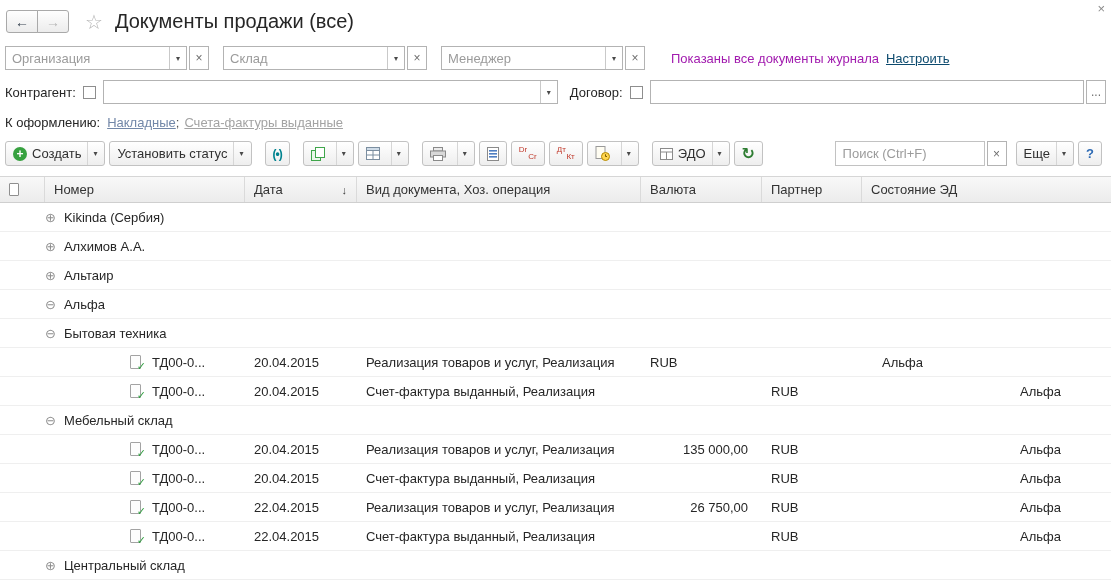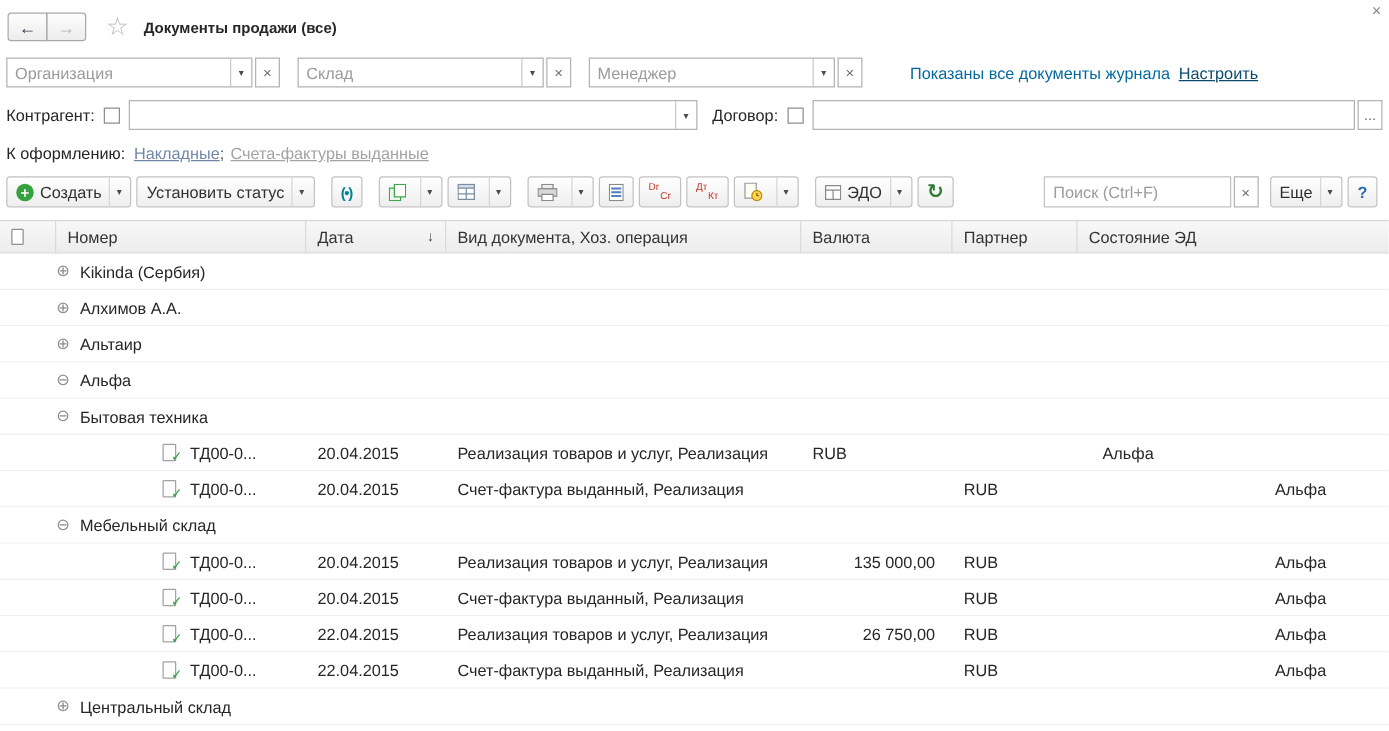--- a/index.html
+++ b/index.html
@@ -6,34 +6,34 @@
   html,body{width:1111px;height:585px}
   body{font-family:"Liberation Sans","DejaVu Sans",sans-serif;font-size:13px;color:#262626;background:#fff;overflow:hidden;position:relative}
 
   
   .titlebar{display:flex;align-items:center;padding:7px 8px 0 6px;height:36px}
   .navbtns{display:flex}
   .navbtn{width:32px;height:23px;border:1px solid #a9a9a9;background:linear-gradient(#fefefe,#ececec);display:flex;align-items:center;justify-content:center;font-size:14px;cursor:pointer}
   .navbtn.back{border-radius:3px 0 0 3px;color:#35414f;font-weight:bold}
   .navbtn.fwd{border-radius:0 3px 3px 0;margin-left:-1px;color:#b7b7b7;font-weight:bold}
   .star{color:#b5b5b5;font-size:20px;margin:0 12px 0 16px;cursor:pointer}
-  .page-title{font-size:12px;font-weight:bold;color:#262626}
+  .page-title{font-size:20px;font-weight:normal;color:#262626}
   .win-close{position:absolute;top:1px;right:6px;color:#8a8a8a;font-size:13px;cursor:pointer}
 
   
   .filters{padding:0 5px}
   .frow{display:flex;align-items:center;margin-top:10px;height:24px}
   .combo{display:flex;align-items:center;border:1px solid #b3b3b3;height:24px;background:#fff}
   .combo input{border:0;outline:0;flex:1;height:100%;padding:0 6px;font:inherit;color:#262626;min-width:0;background:transparent}
   .combo input::placeholder{color:#9b9b9b}
   .combo .dd{width:17px;align-self:stretch;border-left:1px solid #c9c9c9;display:flex;align-items:center;justify-content:center;color:#4a4a4a;font-size:8px;cursor:pointer}
   .sq-btn{width:20px;height:24px;border:1px solid #b3b3b3;background:#fff;display:flex;align-items:center;justify-content:center;color:#6e6e6e;font-size:12px;margin-left:2px;cursor:pointer;flex:none}
-  .w185{width:197px}
+  .w185{width:182px}
   .funit{display:flex;margin-right:14px}
-  .journal-note{margin-left:24px;color:#0369a1}
+  .journal-note{margin-left:12px;color:#a21caf}
   .link{color:#0c4a6e;text-decoration:underline;cursor:pointer}
   .note-link{margin-left:7px}
   .lab{margin-right:7px}
   .checkbox{width:13px;height:13px;border:1px solid #8e8e8e;background:#fff;margin-right:7px;flex:none;cursor:pointer}
   .cp-combo{width:455px}
   .contract-input{flex:1;height:24px;border:1px solid #b3b3b3;padding:0 6px;font:inherit;outline:0;min-width:0}
   .mleft12{margin-left:12px}
   .frow3{margin-top:10px;height:17px}
   .soft-link{color:#7287a8;text-decoration:underline;cursor:pointer}
   .soft-link.dim{color:#a3a3a3}

